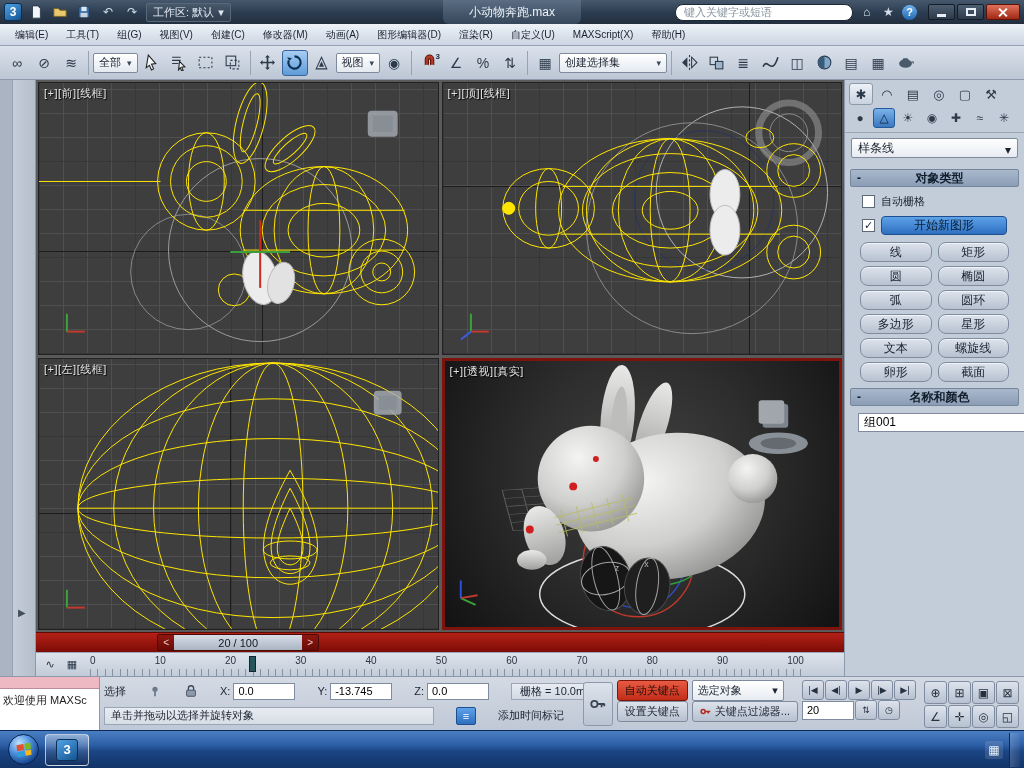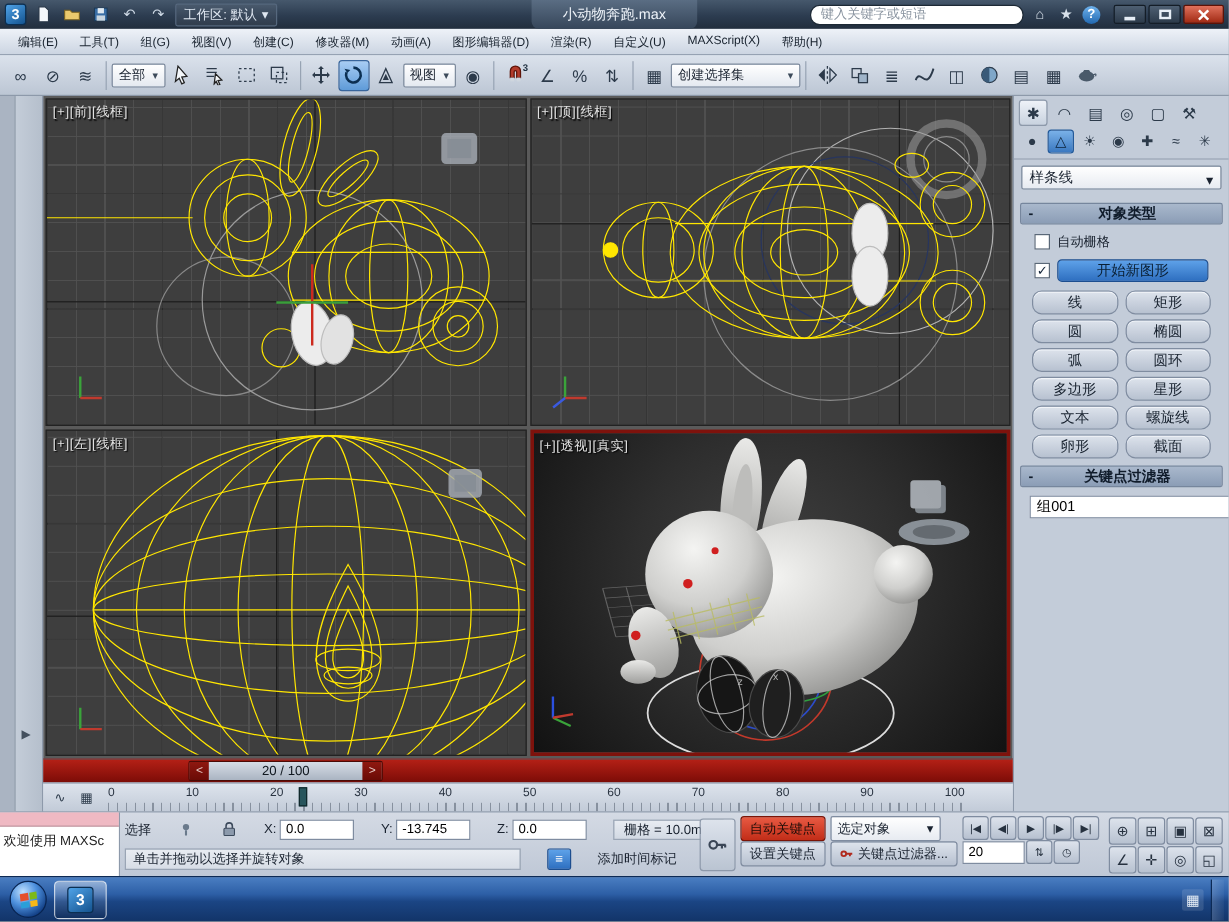--- a/index.html
+++ b/index.html
@@ -617,21 +617,21 @@
         <div class="shape-btn">文本</div>
         <div class="shape-btn">螺旋线</div>
         <div class="shape-btn">卵形</div>
         <div class="shape-btn">截面</div>
       </div>
     </div>
 
     <div class="rollout">
       <div class="roll-head">
         <span class="minus">-</span>
-        <span class="rtitle">关键点过滤器</span>
+        <span class="rtitle">名称和颜色</span>
       </div>
       <div class="name-row">
         <input class="name-input" value="组001" style="">
 
       </div>
     </div>
   </div>
 </div>
 
 <div class="statusbar">

